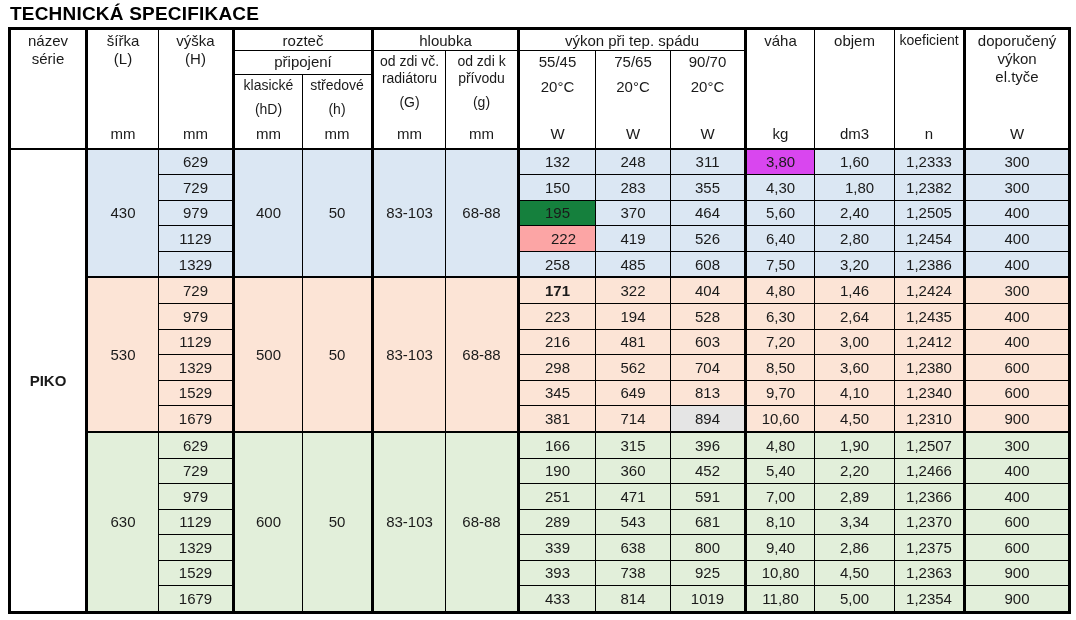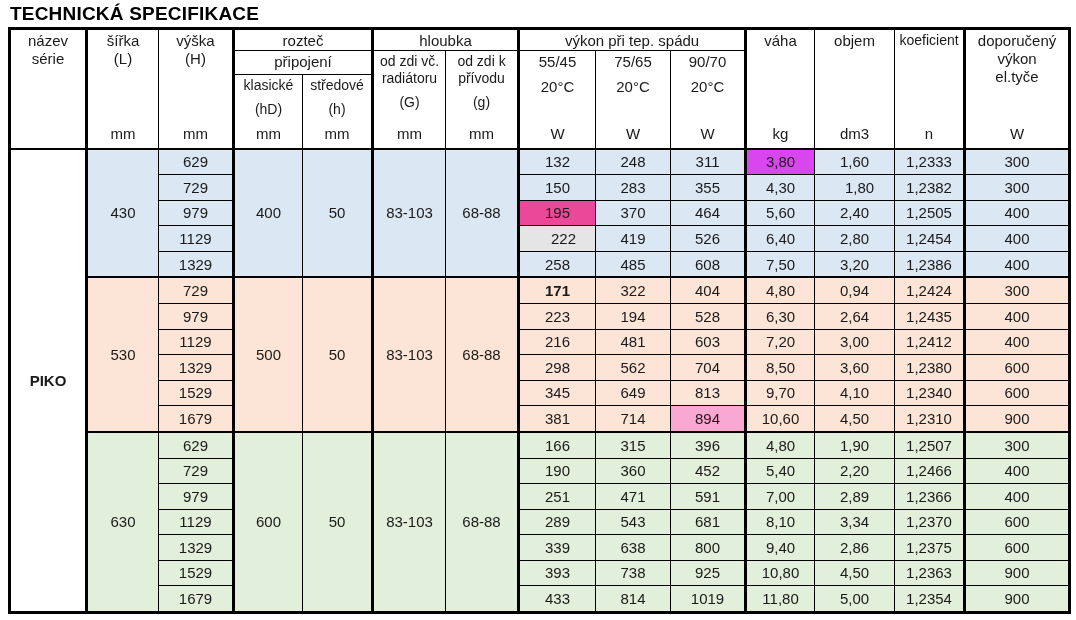--- a/index.html
+++ b/index.html
@@ -202,31 +202,31 @@
         <td style="background: rgb(219, 231, 243);">150</td>
         <td style="background: rgb(219, 231, 243);">283</td>
         <td class="thickR" style="background: rgb(219, 231, 243);">355</td>
         <td style="background: rgb(219, 231, 243);">4,30</td>
         <td style="background: rgb(219, 231, 243); padding-left: 10px;">1,80</td>
         <td class="thickR" style="background: rgb(219, 231, 243);">1,2382</td>
         <td style="background: rgb(219, 231, 243);">300</td>
       </tr>
       <tr>
         <td class="thickR" style="background: rgb(219, 231, 243);">979</td>
-        <td style="background: #ec4899;">195</td>
+        <td style="background: #15803d;">195</td>
         <td style="background: rgb(219, 231, 243);">370</td>
         <td class="thickR" style="background: rgb(219, 231, 243);">464</td>
         <td style="background: rgb(219, 231, 243);">5,60</td>
         <td style="background: rgb(219, 231, 243);">2,40</td>
         <td class="thickR" style="background: rgb(219, 231, 243);">1,2505</td>
         <td style="background: rgb(219, 231, 243);">400</td>
       </tr>
       <tr>
         <td class="thickR" style="background: rgb(219, 231, 243);">1129</td>
-        <td style="background: #e5e5e5; padding-left: 12px;">222</td>
+        <td style="background: #fca5a5; padding-left: 12px;">222</td>
         <td style="background: rgb(219, 231, 243);">419</td>
         <td class="thickR" style="background: rgb(219, 231, 243);">526</td>
         <td style="background: rgb(219, 231, 243);">6,40</td>
         <td style="background: rgb(219, 231, 243);">2,80</td>
         <td class="thickR" style="background: rgb(219, 231, 243);">1,2454</td>
         <td style="background: rgb(219, 231, 243);">400</td>
       </tr>
       <tr>
         <td class="thickR" style="background: rgb(219, 231, 243);">1329</td>
         <td style="background: rgb(219, 231, 243);">258</td>
@@ -241,21 +241,21 @@
         <td rowspan="6" style="background: rgb(252, 228, 214);">530</td>
         <td class="thickR" style="background: rgb(252, 228, 214);">729</td>
         <td rowspan="6" style="background: rgb(252, 228, 214);">500</td>
         <td rowspan="6" class="thickR" style="background: rgb(252, 228, 214);">50</td>
         <td rowspan="6" style="background: rgb(252, 228, 214);">83-103</td>
         <td rowspan="6" class="thickR" style="background: rgb(252, 228, 214);">68-88</td>
         <td style="background: rgb(252, 228, 214); font-weight: bold;">171</td>
         <td style="background: rgb(252, 228, 214);">322</td>
         <td class="thickR" style="background: rgb(252, 228, 214);">404</td>
         <td style="background: rgb(252, 228, 214);">4,80</td>
-        <td style="background: rgb(252, 228, 214);">0,94</td>
+        <td style="background: rgb(252, 228, 214);">1,46</td>
         <td class="thickR" style="background: rgb(252, 228, 214);">1,2424</td>
         <td style="background: rgb(252, 228, 214);">300</td>
       </tr>
       <tr>
         <td class="thickR" style="background: rgb(252, 228, 214);">979</td>
         <td style="background: rgb(252, 228, 214);">223</td>
         <td style="background: rgb(252, 228, 214);">194</td>
         <td class="thickR" style="background: rgb(252, 228, 214);">528</td>
         <td style="background: rgb(252, 228, 214);">6,30</td>
         <td style="background: rgb(252, 228, 214);">2,64</td>
@@ -289,21 +289,21 @@
         <td class="thickR" style="background: rgb(252, 228, 214);">813</td>
         <td style="background: rgb(252, 228, 214);">9,70</td>
         <td style="background: rgb(252, 228, 214);">4,10</td>
         <td class="thickR" style="background: rgb(252, 228, 214);">1,2340</td>
         <td style="background: rgb(252, 228, 214);">600</td>
       </tr>
       <tr>
         <td class="thickR" style="background: rgb(252, 228, 214);">1679</td>
         <td style="background: rgb(252, 228, 214);">381</td>
         <td style="background: rgb(252, 228, 214);">714</td>
-        <td class="thickR" style="background: #f9a8d4; margin-top: 27px;">894</td>
+        <td class="thickR" style="background: #e5e5e5; margin-top: 27px;">894</td>
         <td style="background: rgb(252, 228, 214);">10,60</td>
         <td style="background: rgb(252, 228, 214);">4,50</td>
         <td class="thickR" style="background: rgb(252, 228, 214);">1,2310</td>
         <td style="background: rgb(252, 228, 214);">900</td>
       </tr>
       <tr class="group-start">
         <td rowspan="7" style="background: rgb(226, 239, 218);">630</td>
         <td class="thickR" style="background: rgb(226, 239, 218);">629</td>
         <td rowspan="7" style="background: rgb(226, 239, 218);">600</td>
         <td rowspan="7" class="thickR" style="background: rgb(226, 239, 218);">50</td>

